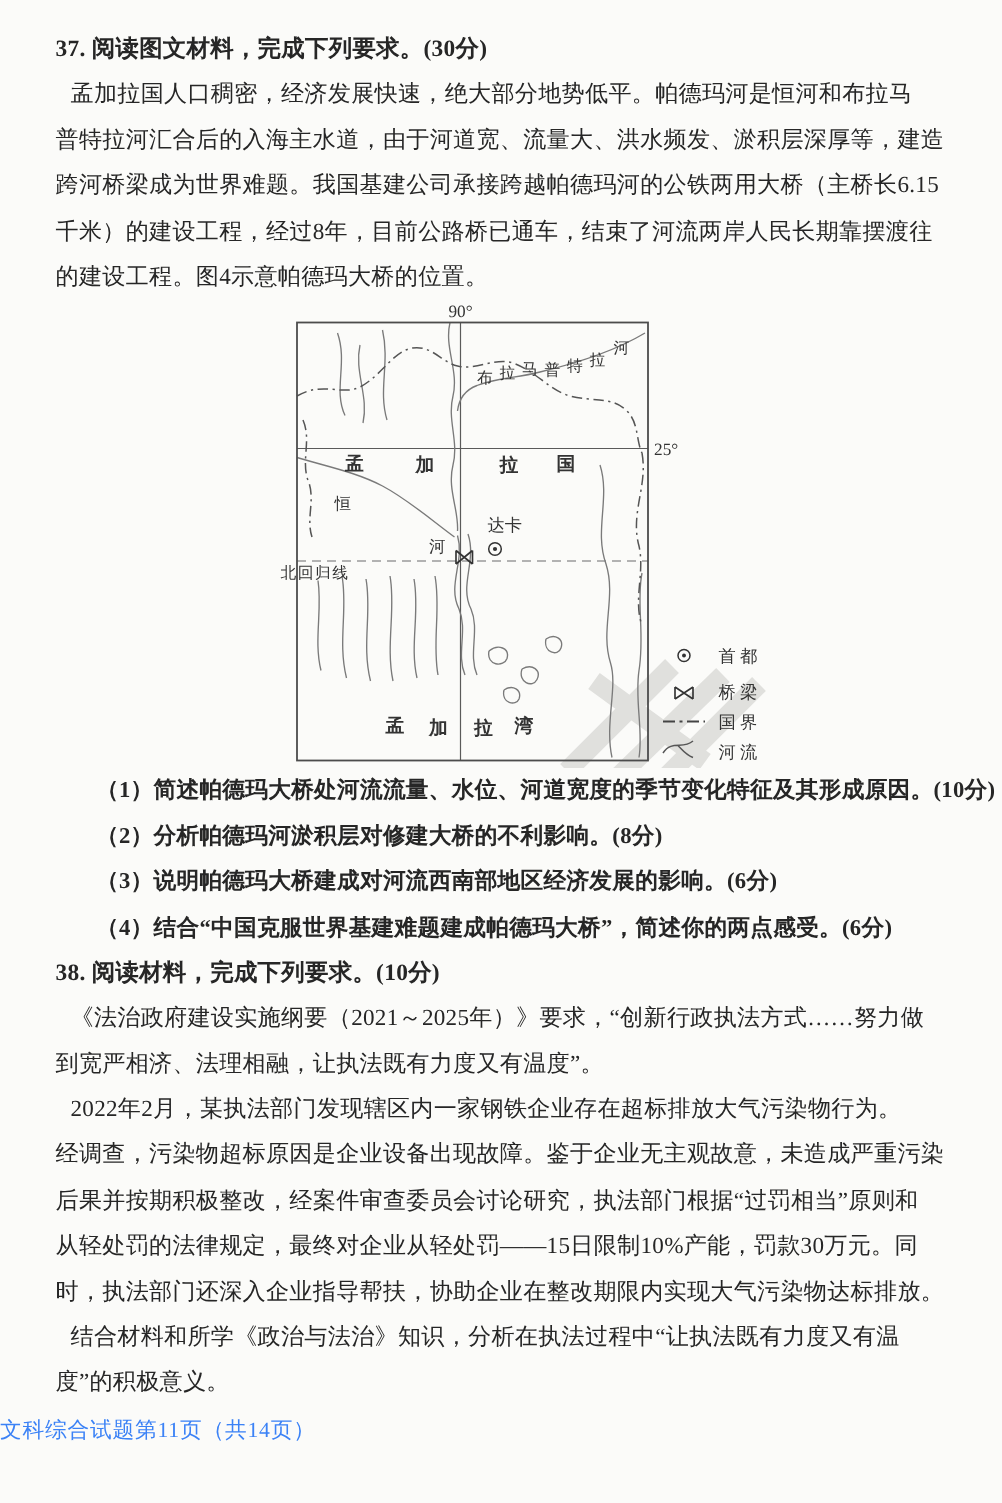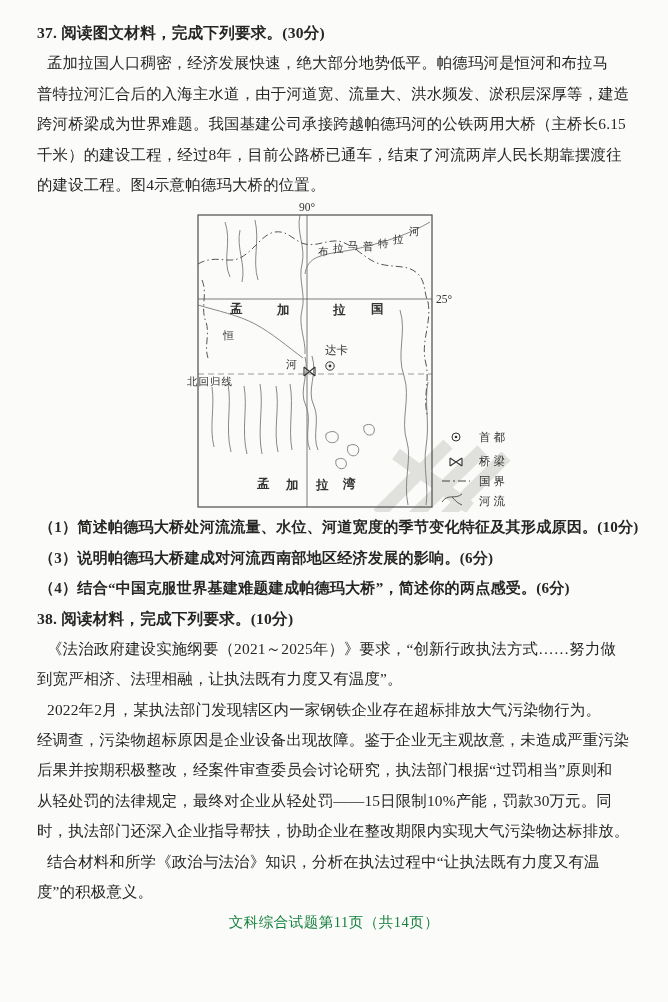--- a/index.html
+++ b/index.html
@@ -13,30 +13,30 @@
     position:relative;width:668px;height:1002px;
     background:#fbfbf9;overflow:hidden;
   }
   .content{position:absolute;top:18px;left:0;width:668px;}
   .line{
     height:30.4px;line-height:30.4px;white-space:nowrap;
     font-size:15.4px;padding-left:37px;letter-spacing:.2px;
   }
   .indent{padding-left:47px;}
   .hline{font-weight:600;font-size:15.6px;}
-  .qline{padding-left:39px;font-weight:600;font-size:15.1px;}
+  .qline{padding-left:64px;font-weight:600;font-size:15.1px;}
   .figure{position:relative;height:312px;width:668px;}
   .figure svg{position:absolute;left:0;top:0;}
   .caption{
     text-align:center;font-weight:700;font-size:15px;
     height:30px;line-height:30px;letter-spacing:3px;
   }
   .footer{
-    text-align:center;font-size:14.5px;margin-top:6px;
-    letter-spacing:.5px;color:#15803d;
+    font-size:14.5px;margin-top:6px;
+    letter-spacing:.5px;color:#3b82f6;
   }
   svg text{font-family:"Liberation Serif","DejaVu Serif",serif;fill:#333;}
   .map-stroke{stroke:#5a5a5a;fill:none;}
   .river{stroke:#7a7a7a;stroke-width:.9;fill:none;}
   .border-line{stroke:#555;stroke-width:1;fill:none;stroke-dasharray:7 3 1.5 3;}
 </style>
 </head>
 <body>
 
 <div class="page">
@@ -142,20 +142,21 @@
           <g>
             <path d="M 442,500 C 448,491 455,498 462,492 M 452,495 C 455,498 457,501 462,503" stroke="#555" stroke-width="1" fill="none"></path>
             <text x="479" y="503">河 流</text>
           </g>
         </g>
       </svg>
     </div>
 
 
     <div class="line qline">（1）简述帕德玛大桥处河流流量、水位、河道宽度的季节变化特征及其形成原因。(10分)</div>
+    <div class="line qline">（2）分析帕德玛河淤积层对修建大桥的不利影响。(8分)</div>
     <div class="line qline">（3）说明帕德玛大桥建成对河流西南部地区经济发展的影响。(6分)</div>
     <div class="line qline">（4）结合“中国克服世界基建难题建成帕德玛大桥”，简述你的两点感受。(6分)</div>
 
     <div class="line hline">38. 阅读材料，完成下列要求。(10分)</div>
     <div class="line indent">《法治政府建设实施纲要（2021～2025年）》要求，“创新行政执法方式……努力做</div>
     <div class="line">到宽严相济、法理相融，让执法既有力度又有温度”。</div>
     <div class="line indent">2022年2月，某执法部门发现辖区内一家钢铁企业存在超标排放大气污染物行为。</div>
     <div class="line">经调查，污染物超标原因是企业设备出现故障。鉴于企业无主观故意，未造成严重污染</div>
     <div class="line">后果并按期积极整改，经案件审查委员会讨论研究，执法部门根据“过罚相当”原则和</div>
     <div class="line">从轻处罚的法律规定，最终对企业从轻处罚——15日限制10%产能，罚款30万元。同</div>

